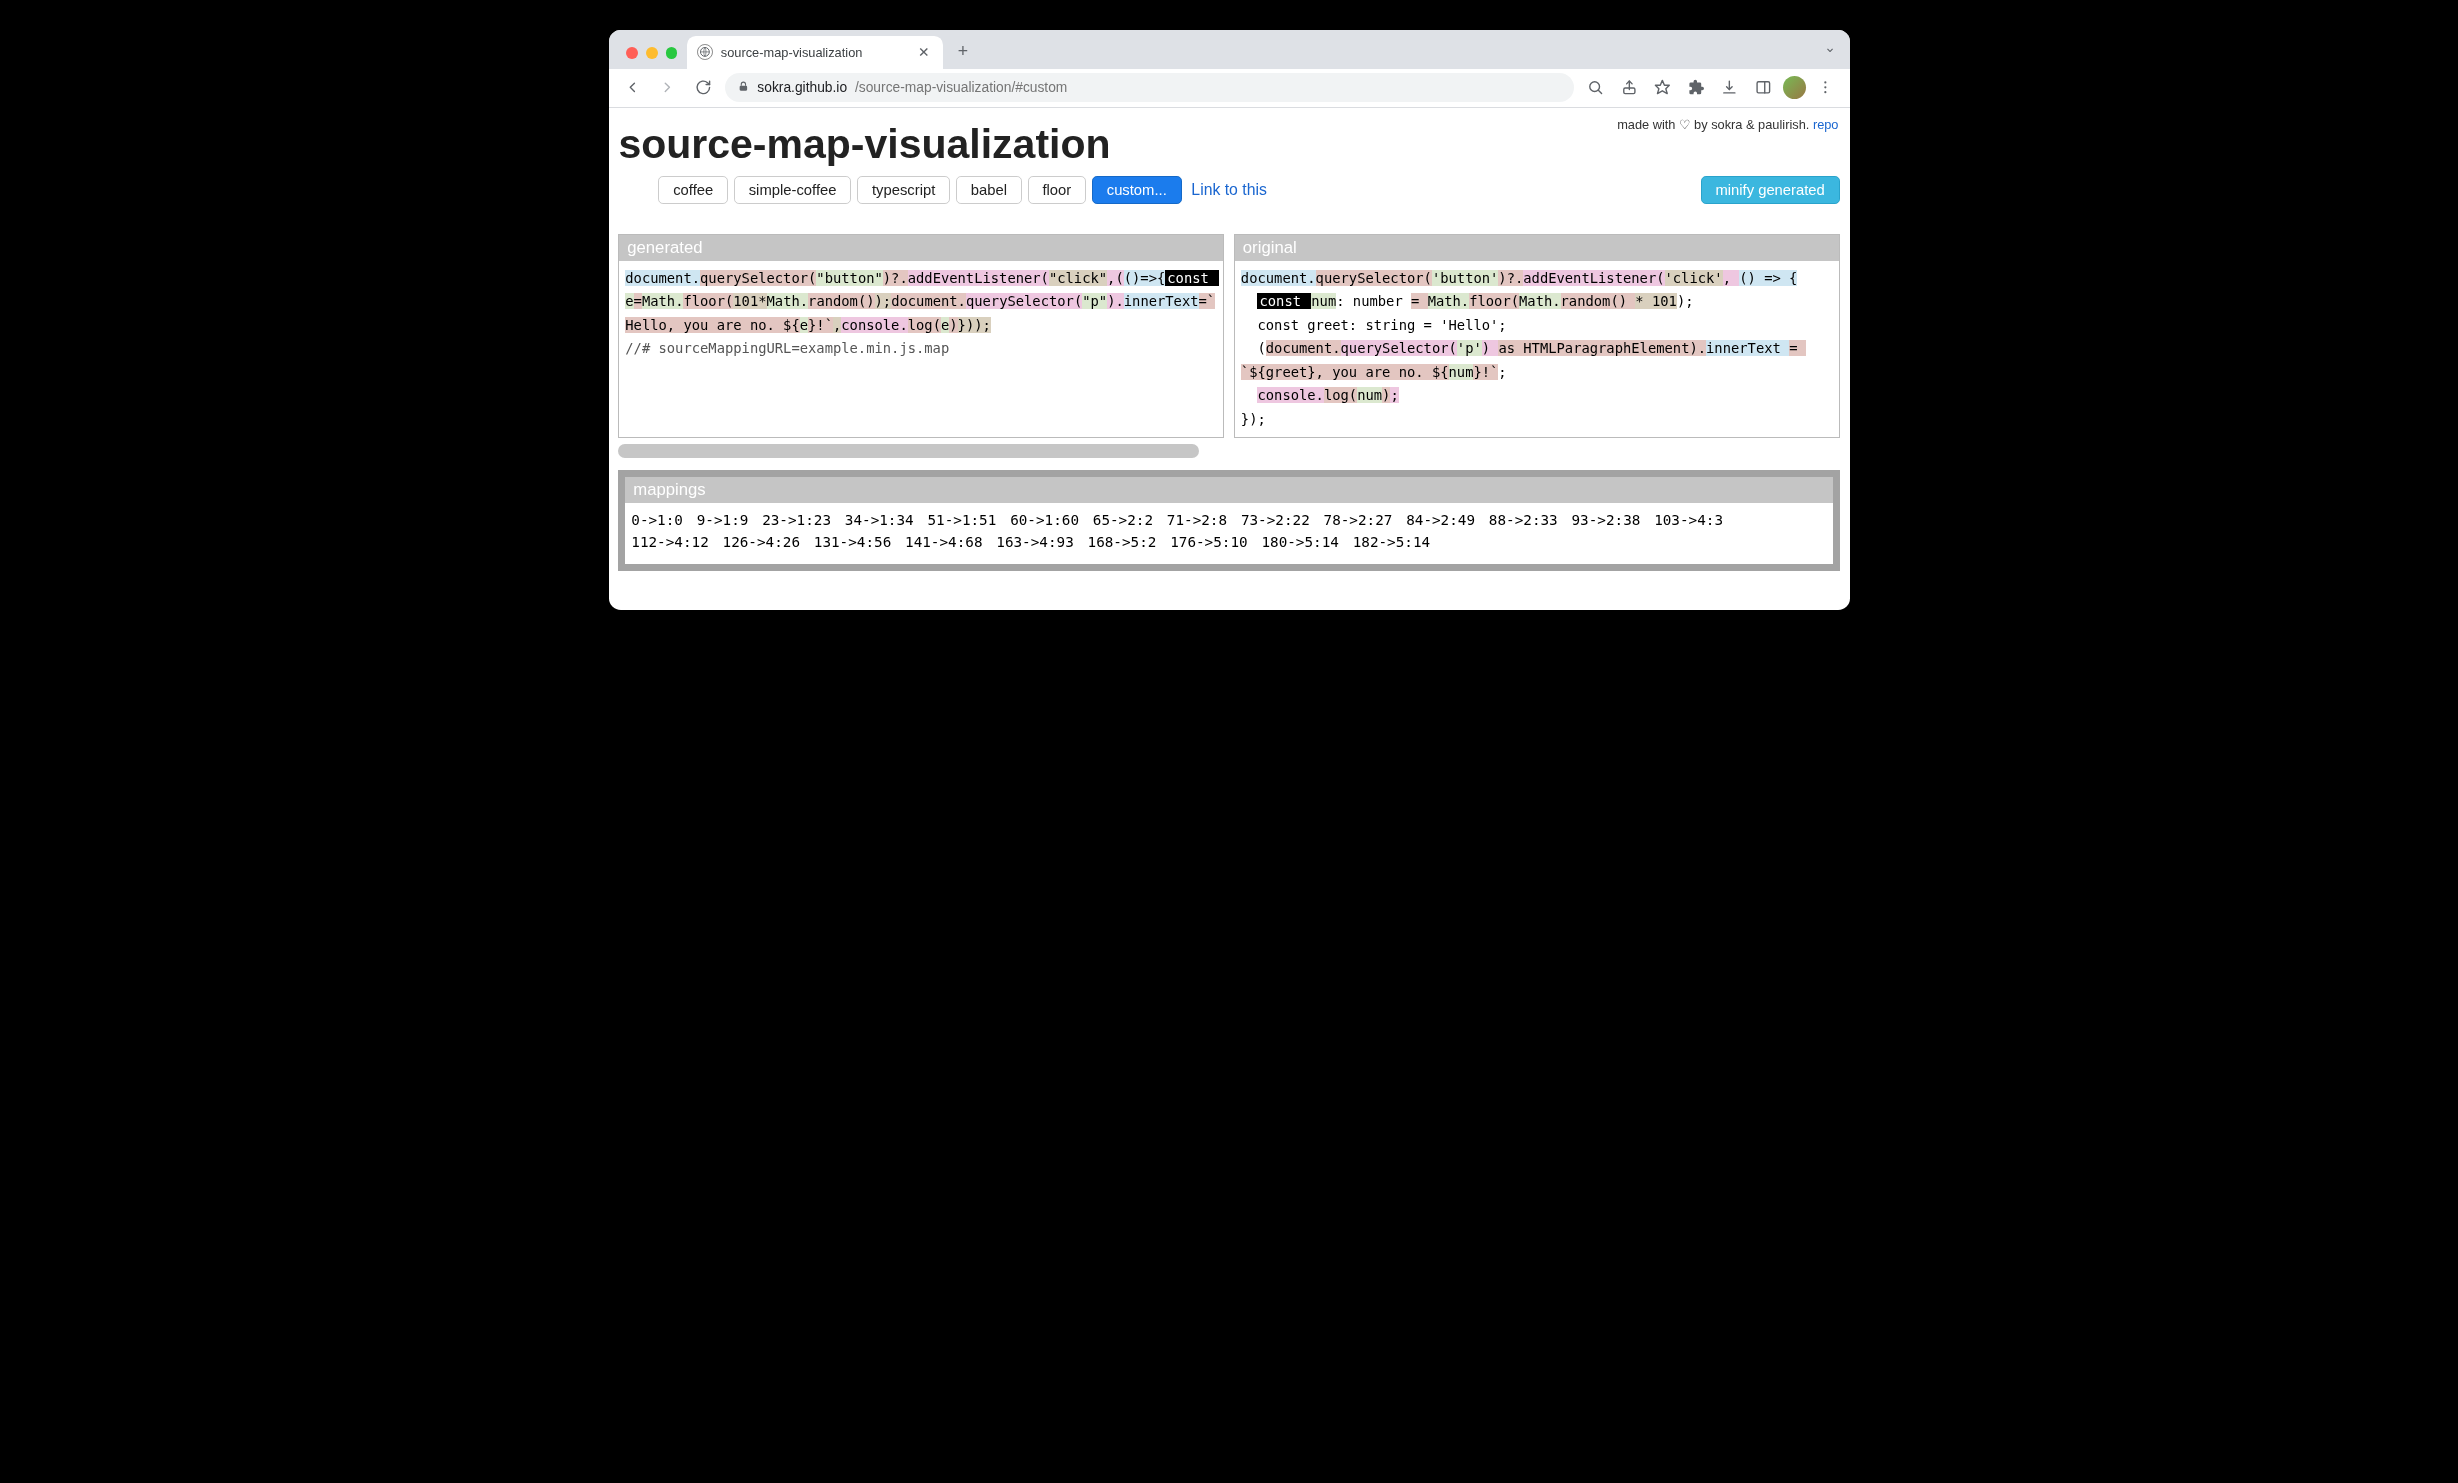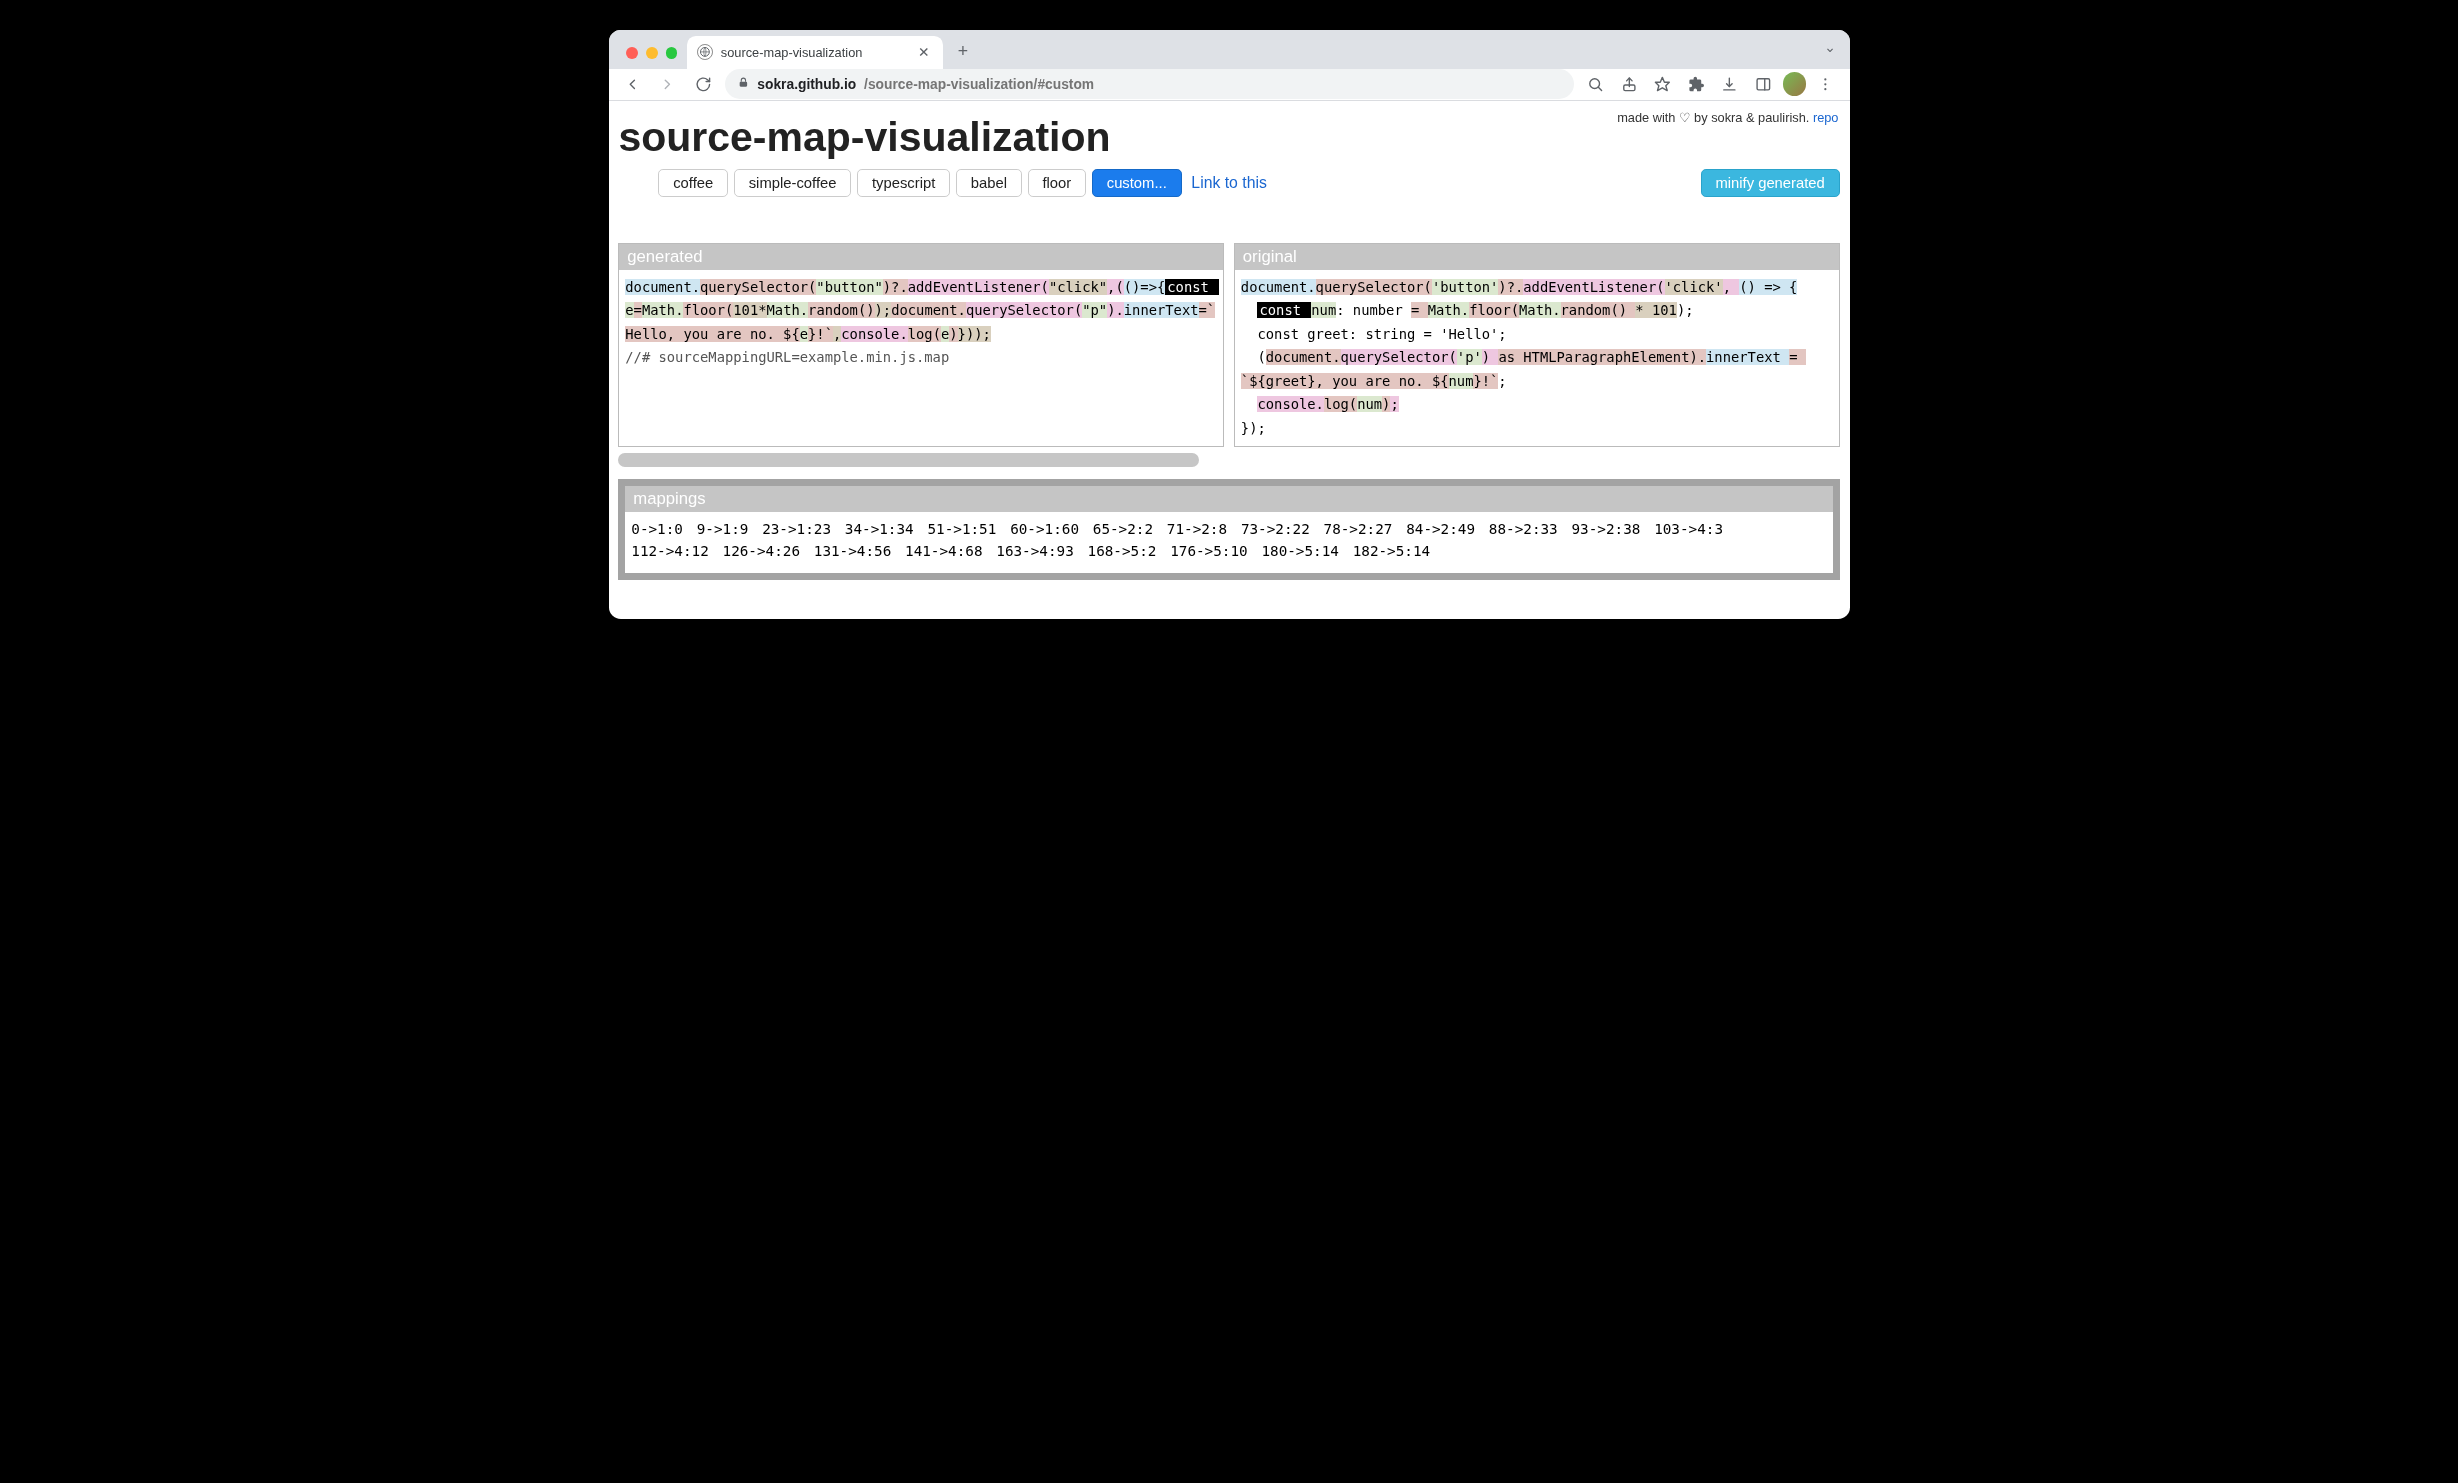--- a/index.html
+++ b/index.html
@@ -55,27 +55,26 @@
     color: #3c4043;
   }
   .tab .favicon { width:15.8px;height:15.8px;border:1px solid #888;border-radius:50%;display:flex;align-items:center;justify-content:center;font-size:9.9px;color:#5f6368;}
   .tab .close { margin-left:auto; font-size:13.8px; color:#5f6368; padding:2px 3.9px; }
   .newtab { width: 27.6px; height: 27.6px; display:flex;align-items:center;justify-content:center;color:#5f6368;font-size:17.7px;margin-left:5.9px;margin-bottom:3px;}
   .tabstrip .expand { position:absolute; right:13.8px; top:9.9px; color:#5f6368; font-size:13.8px;}
 
   
   .toolbar {
     background:#fff;
-    height:32px;
+    height:39px;
     display:flex;
     align-items:center;
     gap:7.9px;
     padding: 0 9.9px;
     border-bottom:1px solid #dadce0;
-    font-weight:bold;
   }
   .tbtn { width:27.6px;height:27.6px;display:flex;align-items:center;justify-content:center;color:#5f6368;border-radius:50%;font-size:15.8px;}
   .tbtn svg { width:16.7px;height:16.7px;stroke:#5f6368;fill:none;stroke-width:2;stroke-linecap:round;stroke-linejoin:round;}
   .tbtn.dis { color:#b0b3b8; }
   .tbtn.dis svg { stroke:#b0b3b8; }
   .omnibox {
     flex:1;
     background:#f1f3f4;
     border-radius:15.8px;
     height:29.6px;
@@ -106,21 +105,21 @@
     font-size:14.8px;
     color:#222;
     cursor:pointer;
   }
   .btn.primary { background:#1b7ced;color:#fff;border-color:#1569c7;}
   .btn.info { background:#3bb7df;color:#fff;border-color:#2aa3cb;}
   .linklike { color:#1a66d0; font-size:15.8px; margin-left:3.9px; cursor:pointer;text-align:right;}
   .spacer { flex:1; }
 
   
-  .panes { display:flex; gap:9.9px; margin-top:46px; }
+  .panes { display:flex; gap:9.9px; margin-top:30px; }
   .pane { flex:1; border:1px solid #bbb; background:#fff;}
   .pane-head { background:#c5c5c5;color:#fff;font-size:16.7px;padding:3px 7.9px;}
   .code {
     font-family: ui-monospace, Menlo, Consolas, monospace;
     font-size:13.8px;
     line-height:1.7;
     padding:5.9px 5.9px;
     white-space: pre-wrap;
     word-break: break-all;
   }

